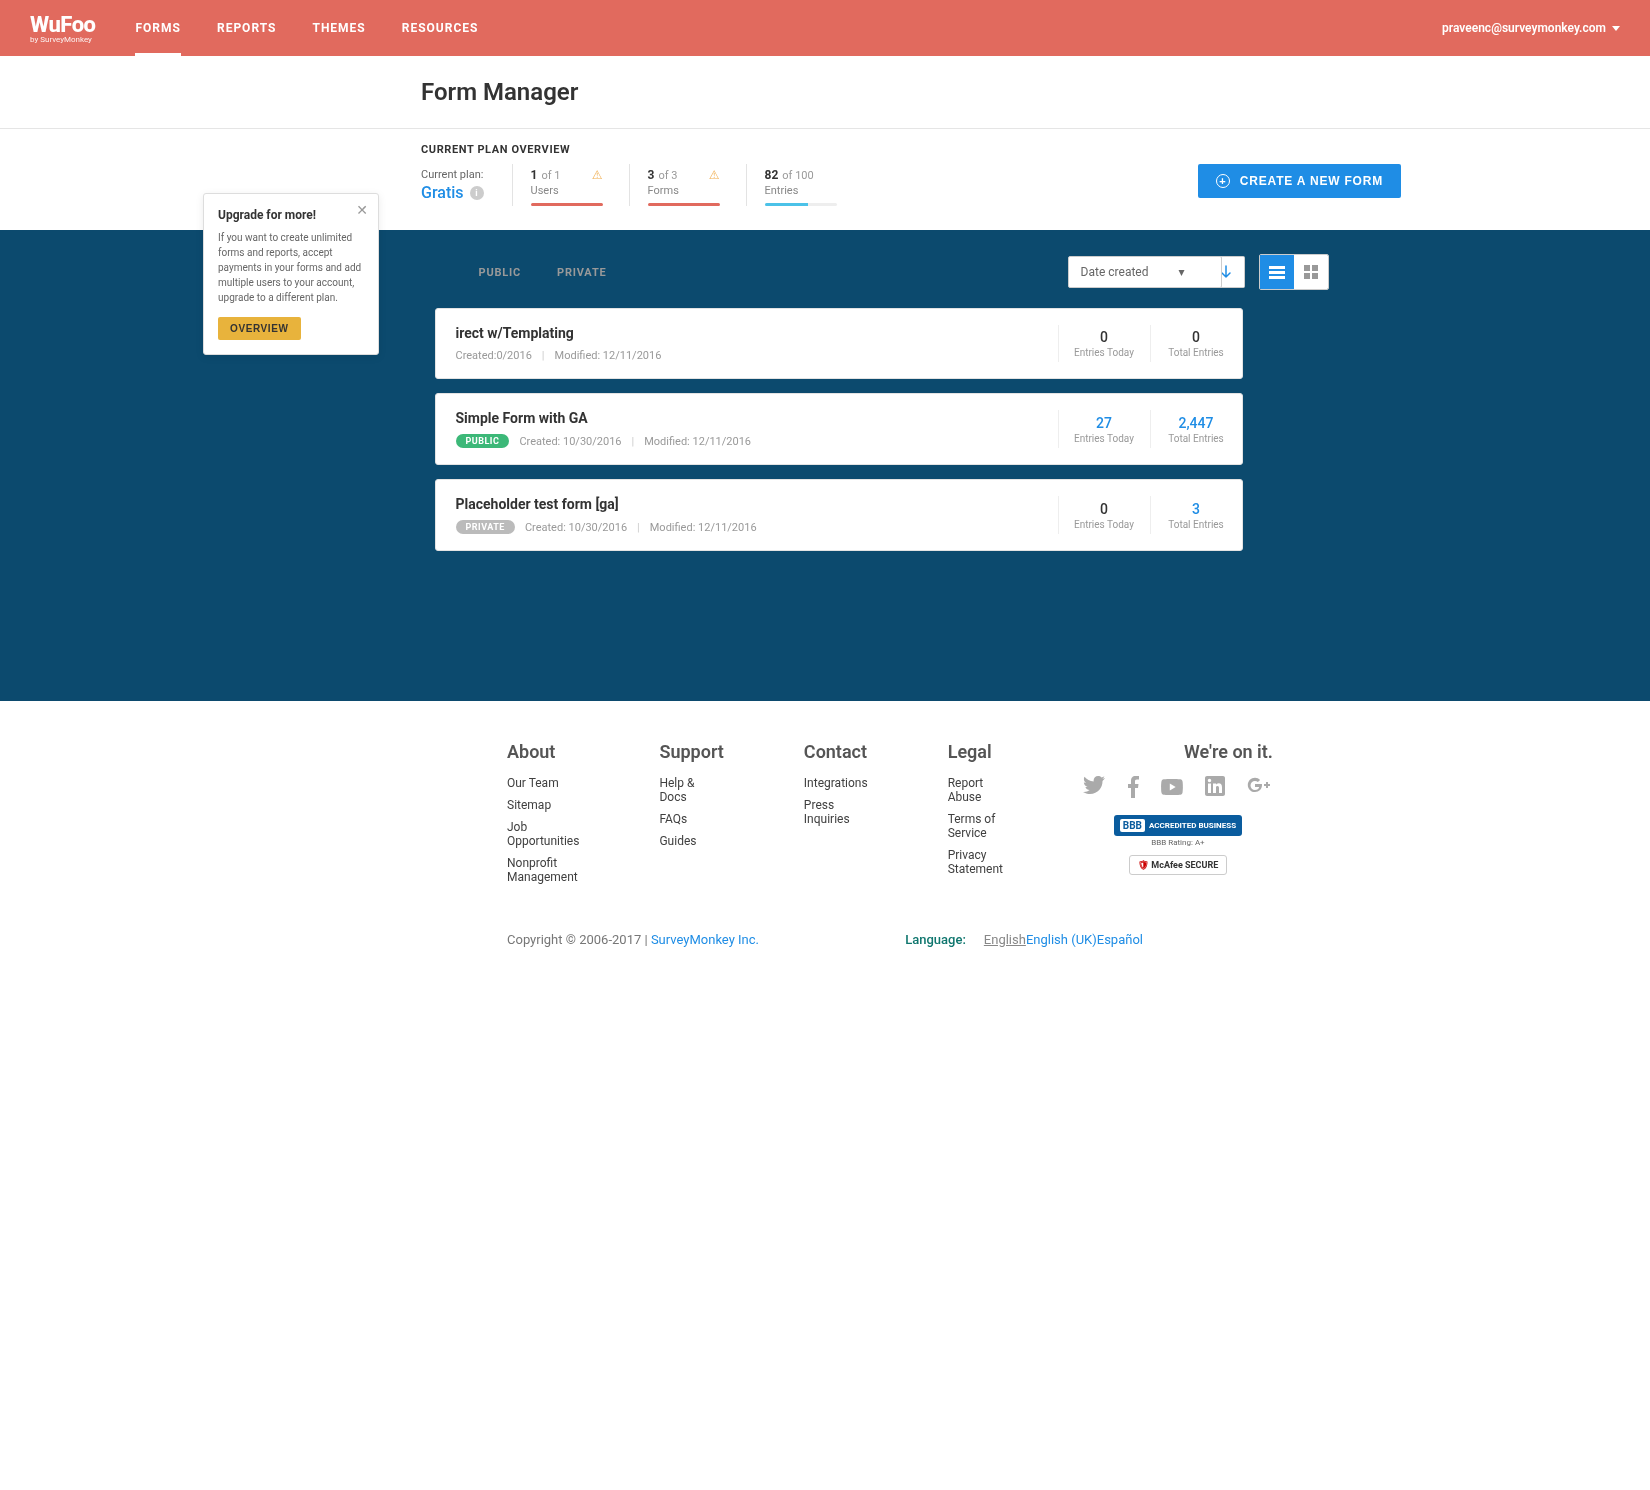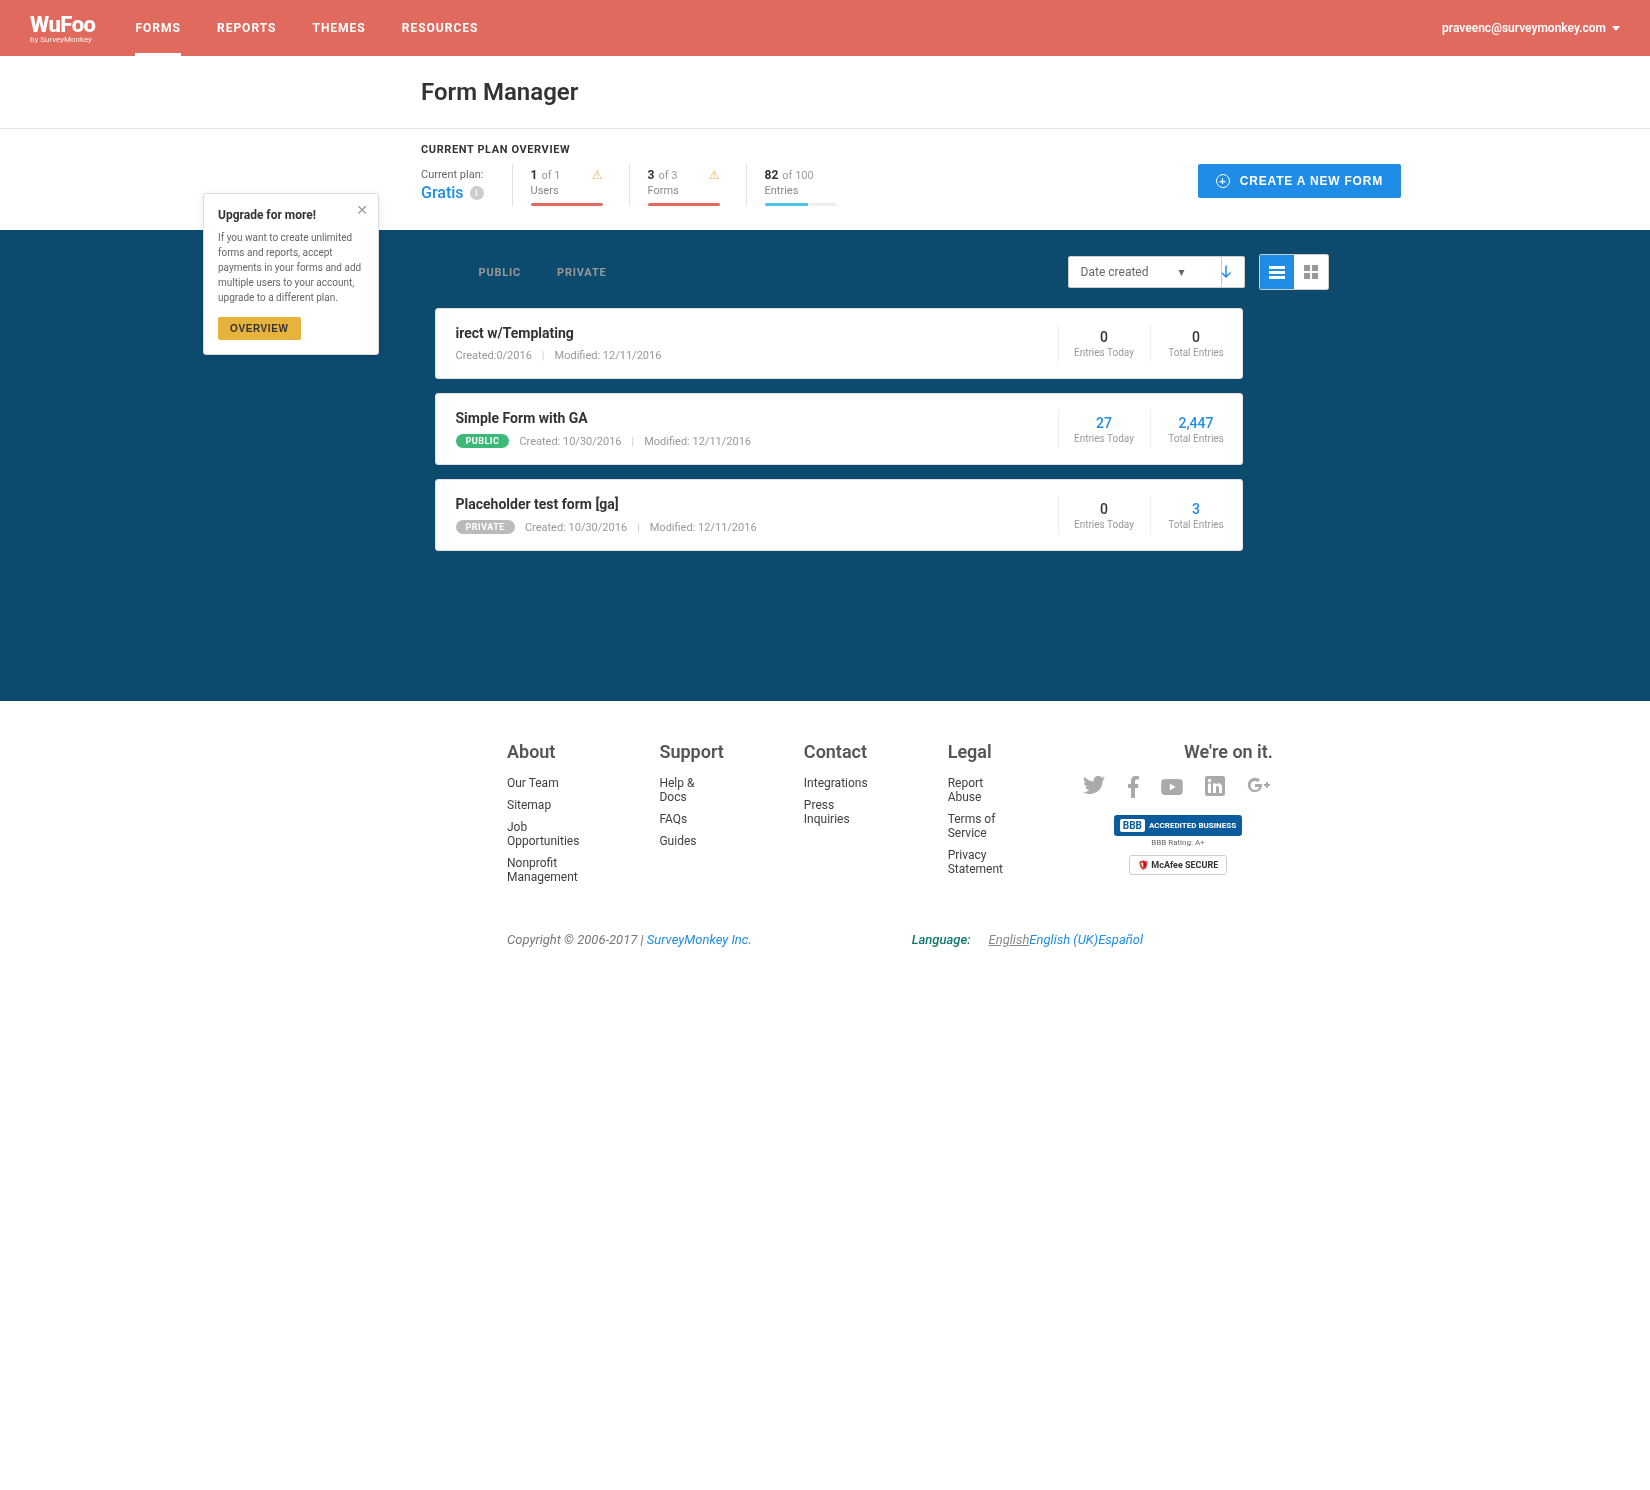--- a/index.html
+++ b/index.html
@@ -79,21 +79,21 @@
 .footer-cols { max-width:980px; margin:0 auto; display:flex; gap:80px; padding-left:172px; }
 .foot-col h3 { font-size:18px; font-weight:600; color:#555; margin-bottom:14px; }
 .foot-col a { display:block; font-size:12px; color:#404040; margin-bottom:8px; cursor:pointer; }
 .foot-right { margin-left:auto; padding-right:172px; text-align:right; }
 .foot-right h3 { font-size:18px; font-weight:600; color:#555; margin-bottom:14px; }
 .social-icons { display:flex; gap:22px; justify-content:flex-end; margin-bottom:16px;}
 .social-icons span { color:#aaa; cursor:pointer; }
 .trust-badge { display:inline-block; border:1px solid #ccc; padding:4px 8px; font-size:9px; color:#333; border-radius:3px; margin-top:8px; cursor:pointer; }
 .bbb-badge { display:inline-flex; align-items:center; background:#0a5c9e; color:#fff; font-size:8px; font-weight:700; padding:4px 6px; border-radius:3px; gap:4px; }
 
-.footer-bottom { max-width:980px; margin:40px auto 0 auto; display:flex; align-items:center; font-size:13px; color:#777; padding:0 172px;font-style:italic; }
+.footer-bottom { max-width:980px; margin:40px auto 0 auto; display:flex; align-items:center; font-size:13px; color:#777; padding:0 172px; }
 .footer-bottom a { color:#1f8de5; }
 .lang-row { margin-left:auto; display:flex; align-items:center; gap:18px; font-size:13px;}
 .lang-label { color:#0f766e; font-weight:500; }
 .lang-opt { color:#1f8de5; cursor:pointer; }
 .lang-opt.current { color:#888; text-decoration:underline; }
 
 svg { display:block; }
 </style>
 </head>
 <body>

